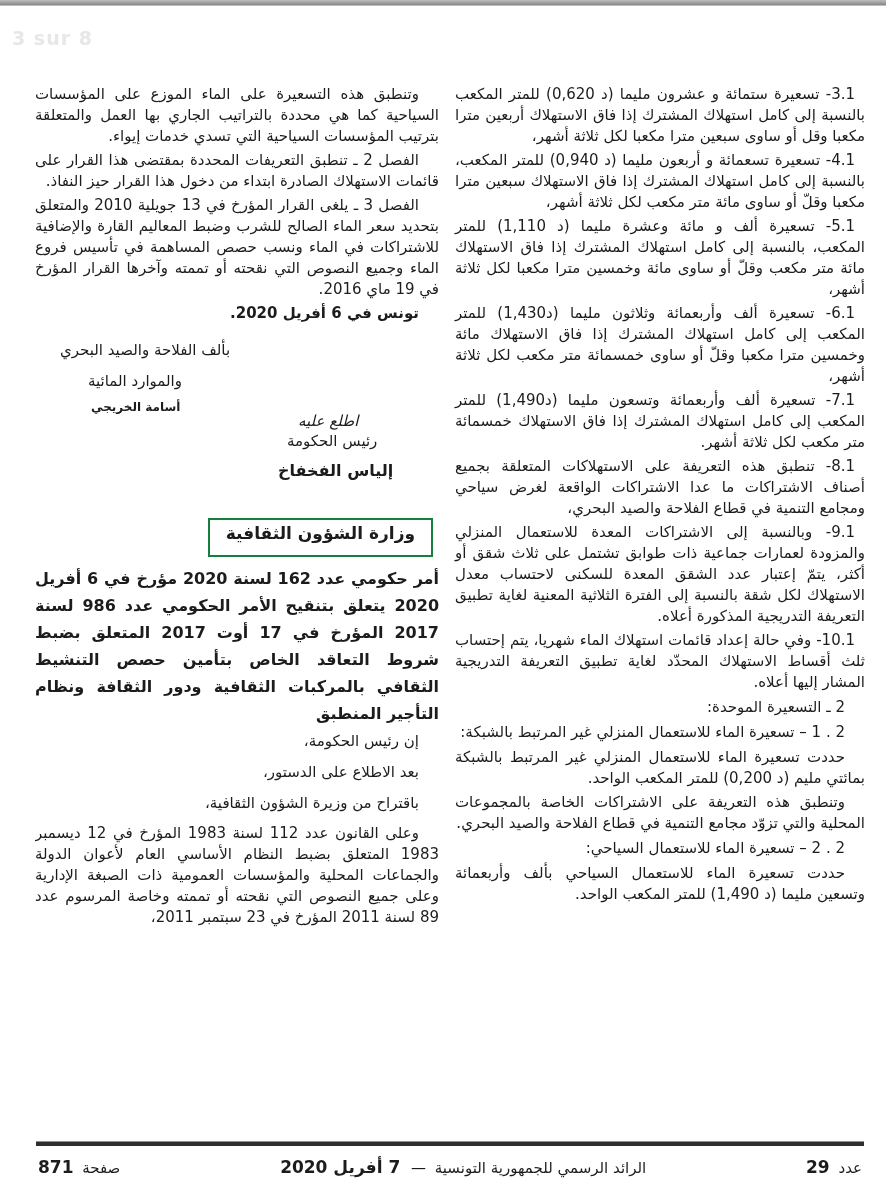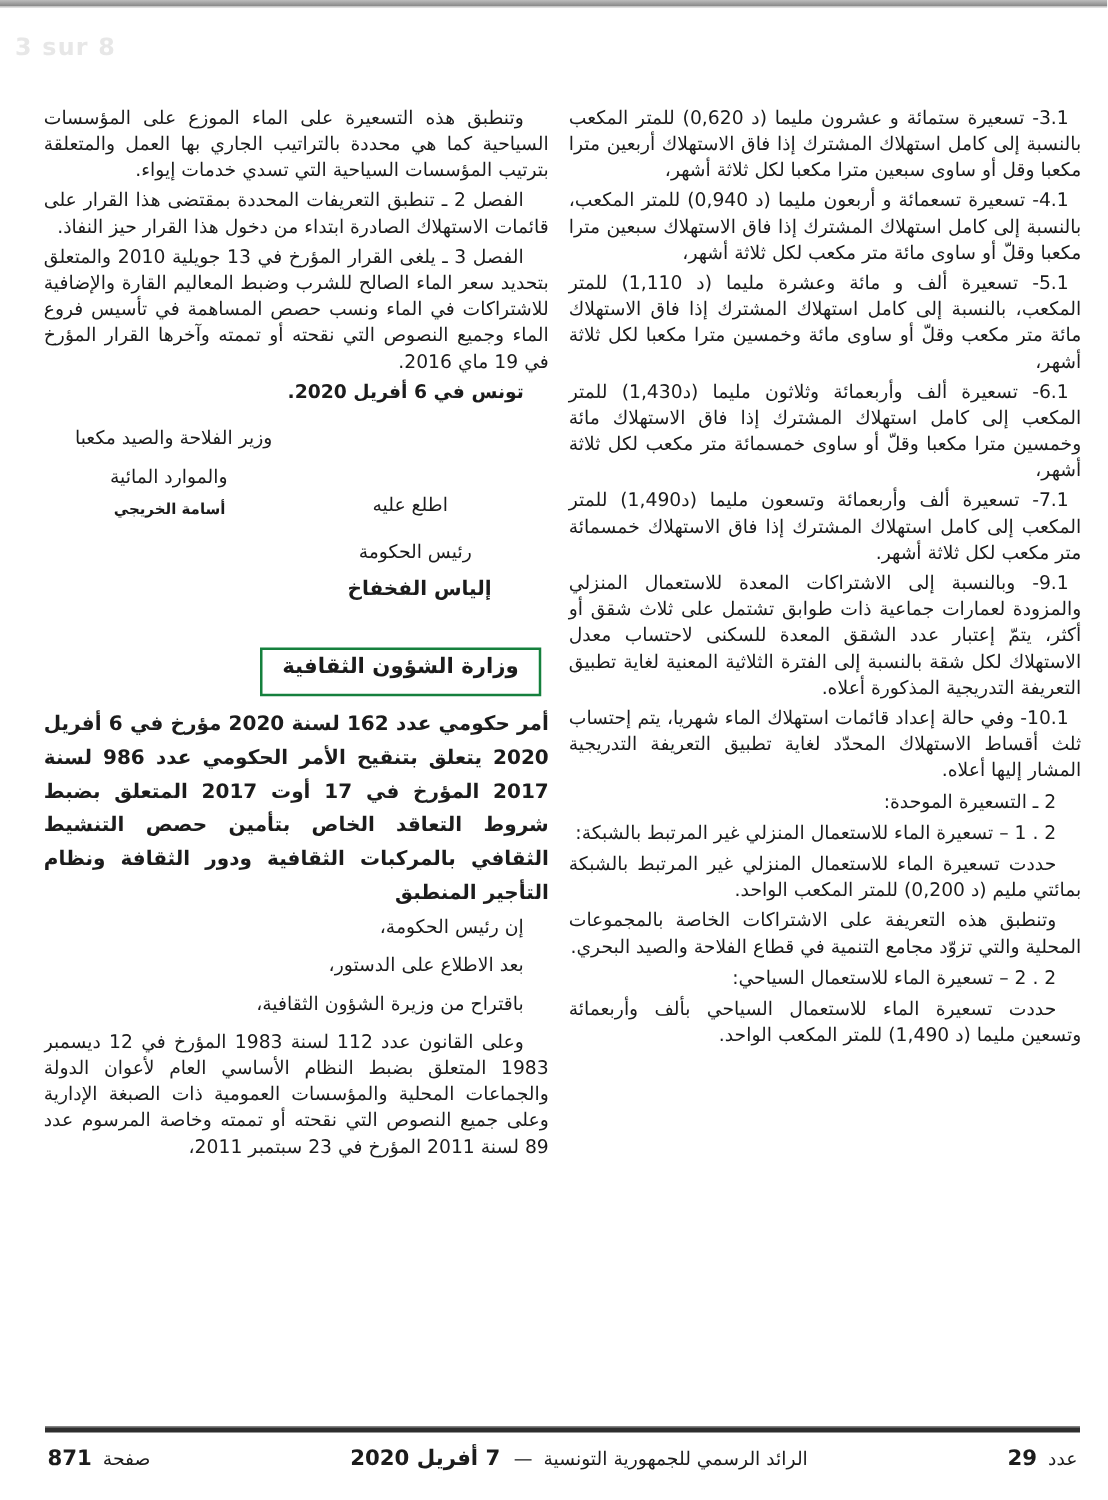--- a/index.html
+++ b/index.html
@@ -24,21 +24,21 @@
   .col-second{flex:1;}
   .content p{margin:0 0 3px;text-indent:20px;}
   .content p.item{text-indent:10px;}
   .content p.heading{margin:4px 0;}
   .bold{font-weight:bold;}
   .sig-block{position:relative;height:150px;margin-top:8px;}
   .sig{position:absolute;white-space:nowrap;text-indent:0;}
   .sig-minister-1{left:25px;top:8px;}
   .sig-minister-2{left:53px;top:39px;}
   .sig-minister-name{left:56px;top:65px;font-weight:bold;font-size:12px;}
-  .sig-reviewed{left:263px;top:62px;}
+  .sig-reviewed{left:263px;top:79px;font-style:italic;}
   .sig-pm-title{left:252px;top:99px;}
   .sig-pm-name{left:243px;top:128px;font-weight:bold;font-size:16px;}
   .ministry-box{
     display:inline-block;border:2px solid #15803d;padding:2px 16px 11px;
     font-weight:bold;font-size:17px;margin:36px 6px 8px 0;line-height:22px;
   }
   .decree-title{
     font-weight:bold;font-size:16px;line-height:27px;margin:14px 0 10px;
   }
   .decree-title.noindent, .ministry-wrap{text-indent:0;}
@@ -62,38 +62,39 @@
   <div class="page-indicator">3 sur 8</div>
 
   <div class="content">
 
     <div class="col-main">
       <p class="item">3.1- تسعيرة ستمائة و عشرون مليما ⁦(0,620 د)⁩ للمتر المكعب بالنسبة إلى كامل استهلاك المشترك إذا فاق الاستهلاك أربعين مترا مكعبا وقل أو ساوى سبعين مترا مكعبا لكل ثلاثة أشهر،</p>
       <p class="item">4.1- تسعيرة تسعمائة و أربعون مليما ⁦(0,940 د)⁩ للمتر المكعب، بالنسبة إلى كامل استهلاك المشترك إذا فاق الاستهلاك سبعين مترا مكعبا وقلّ أو ساوى مائة متر مكعب لكل ثلاثة أشهر،</p>
       <p class="item">5.1- تسعيرة ألف و مائة وعشرة مليما ⁦(1,110 د)⁩ للمتر المكعب، بالنسبة إلى كامل استهلاك المشترك إذا فاق الاستهلاك مائة متر مكعب وقلّ أو ساوى مائة وخمسين مترا مكعبا لكل ثلاثة أشهر،</p>
       <p class="item">6.1- تسعيرة ألف وأربعمائة وثلاثون مليما ⁦(1,430د)⁩ للمتر المكعب إلى كامل استهلاك المشترك إذا فاق الاستهلاك مائة وخمسين مترا مكعبا وقلّ أو ساوى خمسمائة متر مكعب لكل ثلاثة أشهر،</p>
       <p class="item">7.1- تسعيرة ألف وأربعمائة وتسعون مليما ⁦(1,490د)⁩ للمتر المكعب إلى كامل استهلاك المشترك إذا فاق الاستهلاك خمسمائة متر مكعب لكل ثلاثة أشهر.</p>
+      <p class="item">8.1- تنطبق هذه التعريفة على الاستهلاكات المتعلقة بجميع أصناف الاشتراكات ما عدا الاشتراكات الواقعة لغرض سياحي ومجامع التنمية في قطاع الفلاحة والصيد البحري،</p>
       <p class="item">9.1- وبالنسبة إلى الاشتراكات المعدة للاستعمال المنزلي والمزودة لعمارات جماعية ذات طوابق تشتمل على ثلاث شقق أو أكثر، يتمّ إعتبار عدد الشقق المعدة للسكنى لاحتساب معدل الاستهلاك لكل شقة بالنسبة إلى الفترة الثلاثية المعنية لغاية تطبيق التعريفة التدريجية المذكورة أعلاه.</p>
       <p class="item">10.1- وفي حالة إعداد قائمات استهلاك الماء شهريا، يتم إحتساب ثلث أقساط الاستهلاك المحدّد لغاية تطبيق التعريفة التدريجية المشار إليها أعلاه.</p>
       <p class="heading">2 ـ التسعيرة الموحدة:</p>
       <p class="heading">2 . 1 – تسعيرة الماء للاستعمال المنزلي غير المرتبط بالشبكة:</p>
       <p>حددت تسعيرة الماء للاستعمال المنزلي غير المرتبط بالشبكة بمائتي مليم ⁦(0,200 د)⁩ للمتر المكعب الواحد.</p>
       <p>وتنطبق هذه التعريفة على الاشتراكات الخاصة بالمجموعات المحلية والتي تزوّد مجامع التنمية في قطاع الفلاحة والصيد البحري.</p>
       <p class="heading">2 . 2 – تسعيرة الماء للاستعمال السياحي:</p>
       <p>حددت تسعيرة الماء للاستعمال السياحي بألف وأربعمائة وتسعين مليما ⁦(1,490 د)⁩ للمتر المكعب الواحد.</p>
     </div>
 
     <div class="col-second">
       <p>وتنطبق هذه التسعيرة على الماء الموزع على المؤسسات السياحية كما هي محددة بالتراتيب الجاري بها العمل والمتعلقة بترتيب المؤسسات السياحية التي تسدي خدمات إيواء.</p>
       <p>الفصل 2 ـ تنطبق التعريفات المحددة بمقتضى هذا القرار على قائمات الاستهلاك الصادرة ابتداء من دخول هذا القرار حيز النفاذ.</p>
       <p>الفصل 3 ـ يلغى القرار المؤرخ في 13 جويلية 2010 والمتعلق بتحديد سعر الماء الصالح للشرب وضبط المعاليم القارة والإضافية للاشتراكات في الماء ونسب حصص المساهمة في تأسيس فروع الماء وجميع النصوص التي نقحته أو تممته وآخرها القرار المؤرخ في 19 ماي 2016.</p>
       <p class="bold">تونس في 6 أفريل 2020.</p>
 
       <div class="sig-block">
-        <span class="sig sig-minister-1">وزير الفلاحة والصيد مكعبا</span>
+        <span class="sig sig-minister-1">بألف الفلاحة والصيد البحري</span>
         <span class="sig sig-minister-2">والموارد المائية</span>
         <span class="sig sig-minister-name">أسامة الخريجي</span>
         <span class="sig sig-reviewed">اطلع عليه</span>
         <span class="sig sig-pm-title">رئيس الحكومة</span>
         <span class="sig sig-pm-name">إلياس الفخفاخ</span>
       </div>
 
       <div class="ministry-wrap">
         <div class="ministry-box">وزارة الشؤون الثقافية</div>
       </div>

